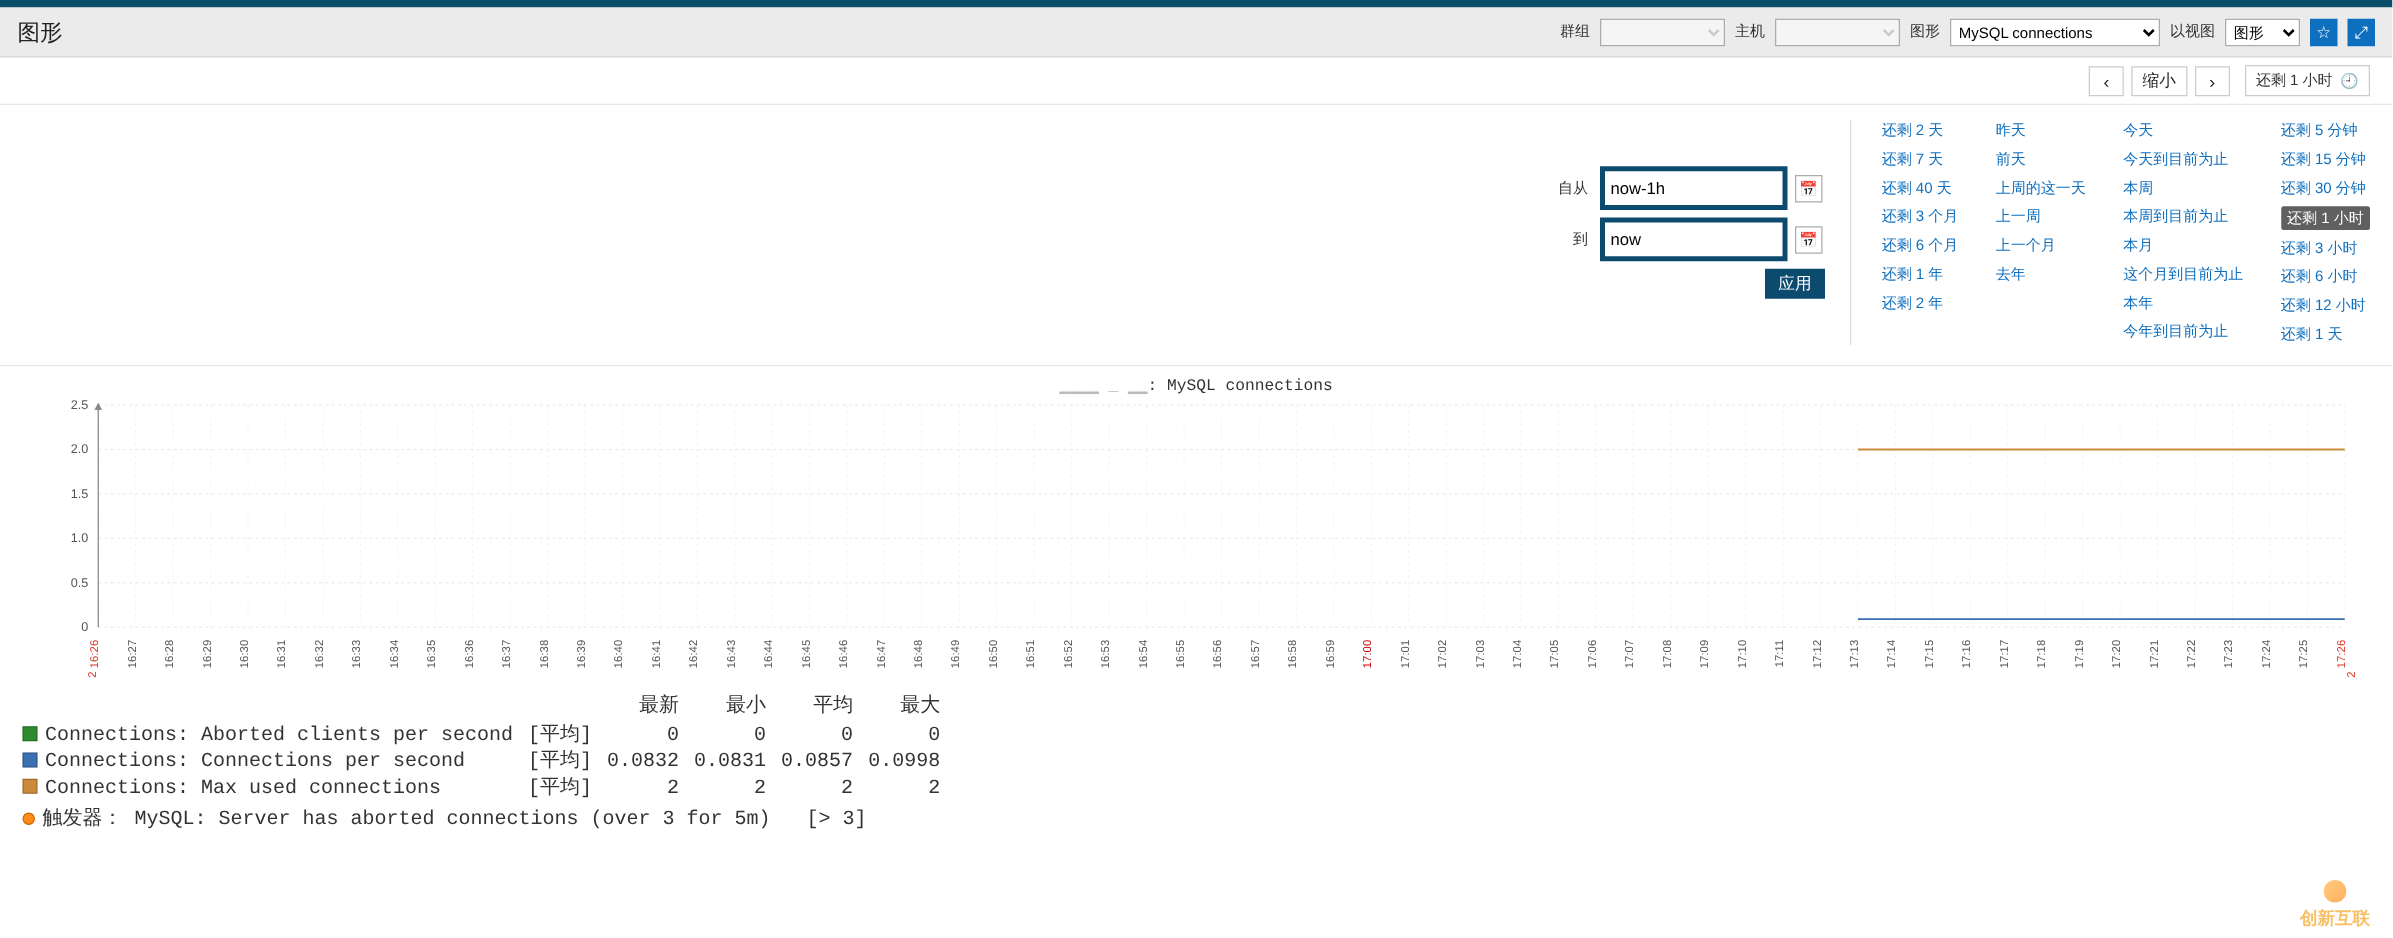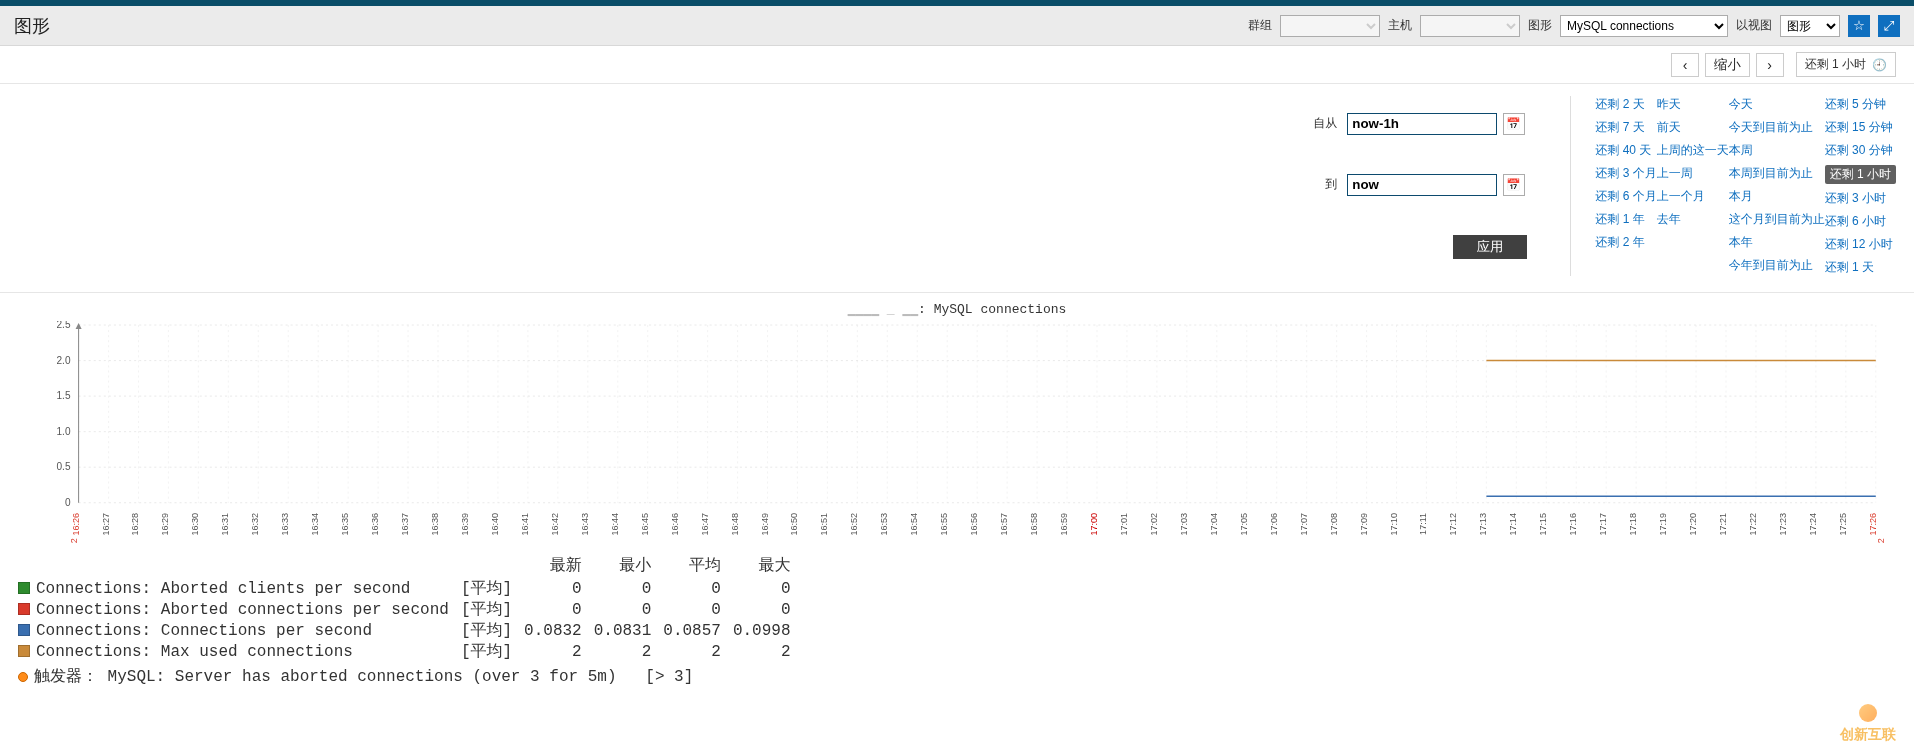--- a/index.html
+++ b/index.html
@@ -11,28 +11,28 @@
   .filters { display: flex; align-items: center; gap: 8px; }
   .filters label { color:#333; }
   .filters select { height:22px; border:1px solid #acacac; background:#fff; font-size:12px; padding:0 2px; }
   .filters .blurred { background:#f5f5f5; color:#ccc; width:100px; }
   .sq-btn { width:22px; height:22px; background:#0f6fbf; color:#fff; display:inline-flex; align-items:center; justify-content:center; border:none; cursor:pointer; }
   .timebar { display:flex; justify-content:flex-end; align-items:center; padding:6px 18px; gap:6px; border-bottom:1px solid #e6e6e6;}
   .tbtn { border:1px solid #ccc; background:#fff; height:24px; min-width:30px; padding:0 8px; display:inline-flex; align-items:center; justify-content:center; cursor:pointer; color:#222;}
   .tbtn.arrow { min-width:28px; font-size:14px; }
   .timebar .current-range { border:1px solid #ccc; padding:3px 8px; margin-left:6px; display:flex; align-items:center; gap:6px; background:#fff;}
   .panel { display:flex; padding:12px 18px 16px; border-bottom:1px solid #e6e6e6;}
-  .panel-left { flex:1; display:flex; justify-content:flex-end; padding-right:20px;}
+  .panel-left { flex:1; display:flex; justify-content:flex-end; padding-right:20px;align-items:center;}
   .time-form { display:grid; grid-template-columns:auto 150px 24px; gap:6px 6px; align-items:center;}
   .time-form label { text-align:right; padding-right:4px; }
-  .time-form input { height:22px; border:1px solid #0c4a6e; padding:0 4px; width:150px;font-weight:bold; }
+  .time-form input { height:35px; border:4px solid #0c4a6e; padding:0 4px; width:150px; }
   .cal-btn { width:22px; height:22px; border:1px solid #acacac; background:#fff; display:flex; align-items:center; justify-content:center; cursor:pointer;}
   .apply-row { grid-column:1/4; text-align:right;}
-  .apply-btn { background:#404040; color:#fff; border:none; height:24px; padding:0 24px; cursor:pointer;}
-  .quick-ranges { display:flex; border-left:1px solid #ddd; padding-left:24px;margin-left:23px;}
+  .apply-btn { background:#0c4a6e; color:#fff; border:none; height:24px; padding:0 11px; cursor:pointer;}
+  .quick-ranges { display:flex; gap:30px; border-left:1px solid #ddd; padding-left:24px;}
   .qr-col { display:flex; flex-direction:column; gap:6px; }
   .qr-col a { color:#0f6fbf; text-decoration:none; cursor:pointer; white-space:nowrap; }
   .qr-col a.active { background:#606060; color:#fff; padding:1px 5px; border-radius:2px;}
   .chart-area { padding:8px 18px 6px; }
   .chart-title { text-align:center; font-family:"Courier New", monospace; font-size:13px; margin-bottom:4px; color:#333;}
   .chart-svg { display:block; width:100%; }
   .legend-table { font-family:"Courier New", monospace; font-size:16px; padding:6px 18px 10px; }
   .legend-table table { border-collapse:collapse; }
   .legend-table th { font-weight:normal; padding:0 12px 2px; text-align:right; color:#333;}
   .legend-table td { padding:0 12px 0 0; text-align:right; white-space:nowrap;}
@@ -305,28 +305,20 @@
         </tr>
         <tr>
     <td class="name"><span class="swatch" style="background:#2e8b2e"></span>Connections: Aborted clients per second</td>
     <td>[平均]</td>
           <td>0</td>
           <td>0</td>
           <td>0</td>
           <td>0</td>
         </tr>
         <tr>
-    <td class="name"><span class="swatch" style="background:#d93a2b"></span>Connections: Aborted connections per second</td>
-    <td>[平均]</td>
-          <td>0</td>
-          <td>0</td>
-          <td>0</td>
-          <td>0</td>
-        </tr>
-        <tr>
     <td class="name"><span class="swatch" style="background:#3a6fb0"></span>Connections: Connections per second</td>
     <td>[平均]</td>
           <td>0.0832</td>
           <td>0.0831</td>
           <td>0.0857</td>
           <td>0.0998</td>
         </tr>
         <tr>
     <td class="name"><span class="swatch" style="background:#c98a3a"></span>Connections: Max used connections</td>
     <td>[平均]</td>

